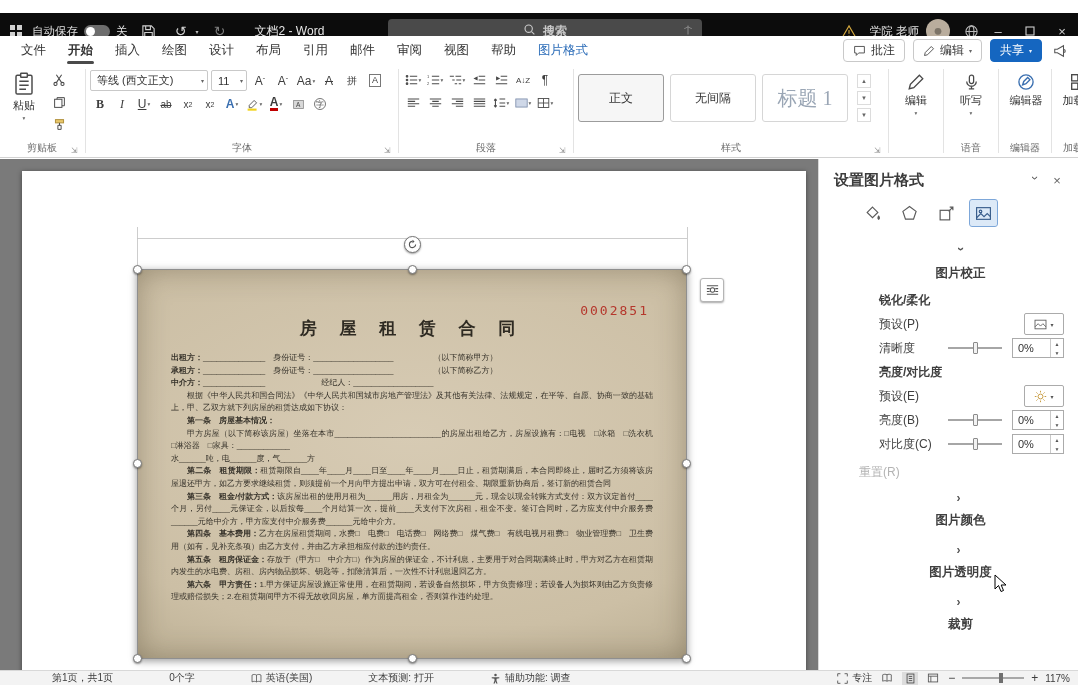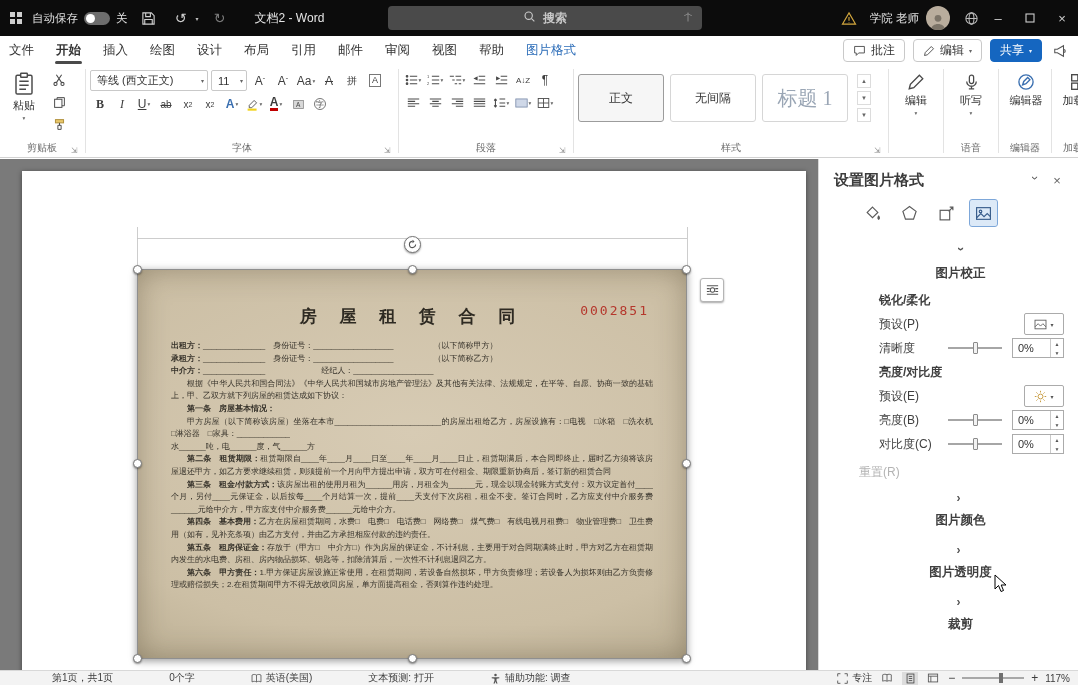--- a/index.html
+++ b/index.html
@@ -1,42 +1,42 @@
 <!DOCTYPE html>
 <html><head>
 <meta charset="utf-8">
 <style>
   * { margin:0; padding:0; box-sizing:border-box; }
   html,body { width:1078px; height:685px; }
   body { font-family:"Liberation Sans","DejaVu Sans",sans-serif; font-size:12px; color:#3b3b3b; }
   .app { position:relative; width:1078px; height:685px; background:#fff; overflow:hidden; }
 
   
-  .titlebar { position:absolute; top:0; left:0; right:0; height:36px; background:#0c0c0c; display:flex; align-items:center; color:#d6d6d6; }
+  .titlebar { position:absolute; top:13px; left:0; right:0; height:36px; background:#0c0c0c; display:flex; align-items:center; color:#d6d6d6; }
   .tb-left { display:flex; align-items:center; gap:10px; padding-left:10px; flex:0 0 auto; }
   .tb-grid { display:grid; grid-template-columns:5px 5px; grid-gap:2px; }
   .tb-grid i { width:5px; height:5px; background:#cfcfcf; }
   .autosave { display:flex; align-items:center; gap:6px; font-size:11.5px; color:#e0e0e0; }
   .pill { width:26px; height:13px; border-radius:7px; background:#6d6d6d; position:relative; display:inline-block; }
   .pill .knob { position:absolute; left:2px; top:2px; width:9px; height:9px; border-radius:50%; background:#fff; }
   .tbic { width:22px; height:22px; display:flex; align-items:center; justify-content:center; font-size:14px; color:#cfcfcf; }
   .tbic.dim { color:#7a7a7a; }
   .tbcaret { font-size:6px; color:#bdbdbd; margin-left:-6px; }
   .tbtitle { font-size:12px; color:#e6e6e6; margin-left:14px; white-space:nowrap; }
   .tb-search { position:absolute; left:388px; top:6px; width:314px; height:24px; background:#4a4a4a; border-radius:4px;
     display:flex; align-items:center; justify-content:center; gap:7px; color:#c9c9c9; font-size:12px;font-weight:bold; }
   .tb-search .endic { position:absolute; right:8px; top:5px; opacity:.8; }
   .tb-right { position:absolute; right:0; top:0; height:36px; display:flex; align-items:center; }
   .tb-user { display:flex; align-items:center; gap:7px; font-size:11.5px; color:#e2e2e2; margin:0 10px; }
   .avatar { width:24px; height:24px; border-radius:50%; background:#b9ad9d; overflow:hidden; display:flex; align-items:flex-end; justify-content:center; }
   .winbtn { width:32px; height:36px; display:flex; align-items:center; justify-content:center; color:#cfcfcf; font-size:13px; }
 
   
   .menubar { position:absolute; top:36px; left:0; right:0; height:29px; background:#fff; display:flex; align-items:center; }
-  .mtabs { display:flex; align-items:center; gap:4px; }
+  .mtabs { display:flex; align-items:center; padding-left:12px; gap:4px; }
   .mtab { padding:5px 9px 6px; font-size:12.5px; color:#333; position:relative; white-space:nowrap; }
   .mtab.active { font-weight:700; }
   .mtab.active::after { content:""; position:absolute; left:8px; right:8px; bottom:1px; height:2.5px; background:#4a4a4a; border-radius:2px; }
   .mtab.contextual { color:#2b6cb8; }
   .mright { position:absolute; right:8px; top:3px; display:flex; align-items:center; gap:8px; }
   .mbtn { display:flex; align-items:center; gap:5px; height:23px; padding:0 9px; border:1px solid #c9c9c9; border-radius:4px; font-size:12px; color:#333; background:#fff; }
   .mbtn .dd { font-size:6px; color:#666; }
   .mbtn.share { background:#1566c0; border-color:#1566c0; color:#fff; }
   .mbtn.share .dd { color:#e8f0fb; }
 
@@ -70,21 +70,21 @@
   .page { position:absolute; left:22px; top:12px; width:784px; height:520px; background:#fff; box-shadow:0 1px 5px rgba(0,0,0,.45); }
 
   .guide-h { position:absolute; left:137px; top:79px; width:550px; border-top:1px solid #c4c4c4; opacity:.85; }
   .guide-v { position:absolute; top:68px; height:44px; border-left:1px solid #c4c4c4; opacity:.85; }
 
   .contract { position:absolute; left:137px; top:110px; width:550px; height:390px; overflow:hidden;
     background:radial-gradient(130% 100% at 50% 42%, #d7cbb4 0%, #ccbfa5 52%, #b4a88c 80%, #92876b 100%);
     box-shadow:inset 0 0 30px rgba(60,48,30,.35), 0 2px 8px rgba(0,0,0,.4);
     color:#36322a; }
   .ct-inner { padding:24px 34px 0; }
-  .ct-title { text-align:center; font-size:17px; font-weight:700; letter-spacing:9px; color:#2e2a22; margin-top:12px; }
+  .ct-title { text-align:center; font-size:17px; font-weight:700; letter-spacing:9px; color:#2e2a22; margin-top:24px; }
   .ct-no { position:absolute; top:34px; right:38px; color:#b5372c; font-size:13px; letter-spacing:2px; font-family:"DejaVu Sans Mono",monospace; }
   .ct-lines { margin-top:12px; font-size:8px; line-height:12.6px; text-align:justify; }
   .cline b { font-weight:700; }
   .cline.ind { text-indent:2em; }
 
   .selbox { position:absolute; left:137px; top:110px; width:550px; height:390px; border:1px solid #8f8f8f; pointer-events:none; }
   .handle { position:absolute; width:9px; height:9px; border-radius:50%; background:#fff; border:1px solid #767676; box-shadow:0 1px 2px rgba(0,0,0,.4); }
   .rot { position:absolute; left:404px; top:77px; width:17px; height:17px; border-radius:50%; background:#fff; border:1px solid #767676;
     display:flex; align-items:center; justify-content:center; box-shadow:0 1px 2px rgba(0,0,0,.4); }
   .layoutbtn { position:absolute; left:700px; top:119px; width:24px; height:24px; background:#fff; border:1px solid #b5b5b5; border-radius:3px;

